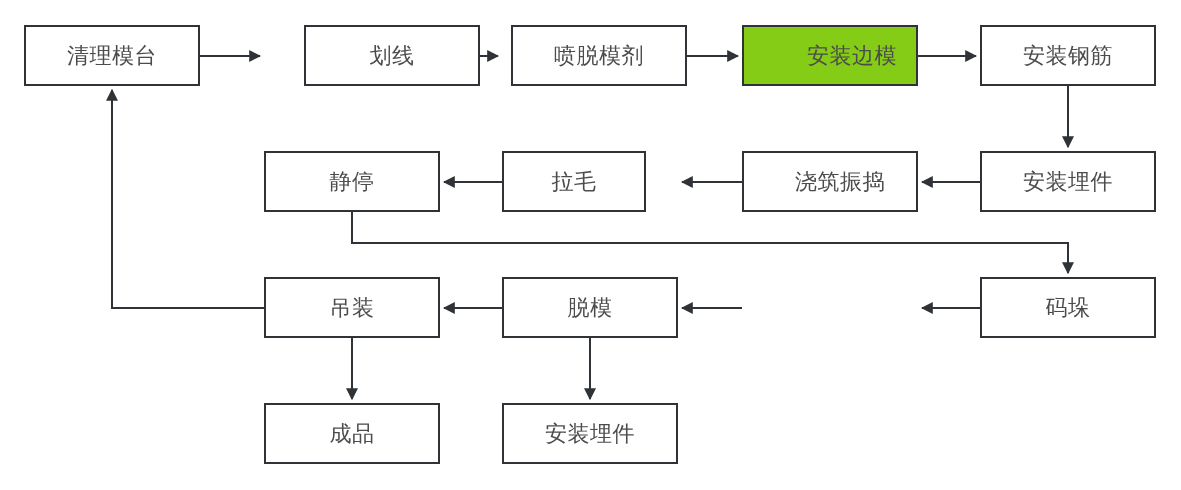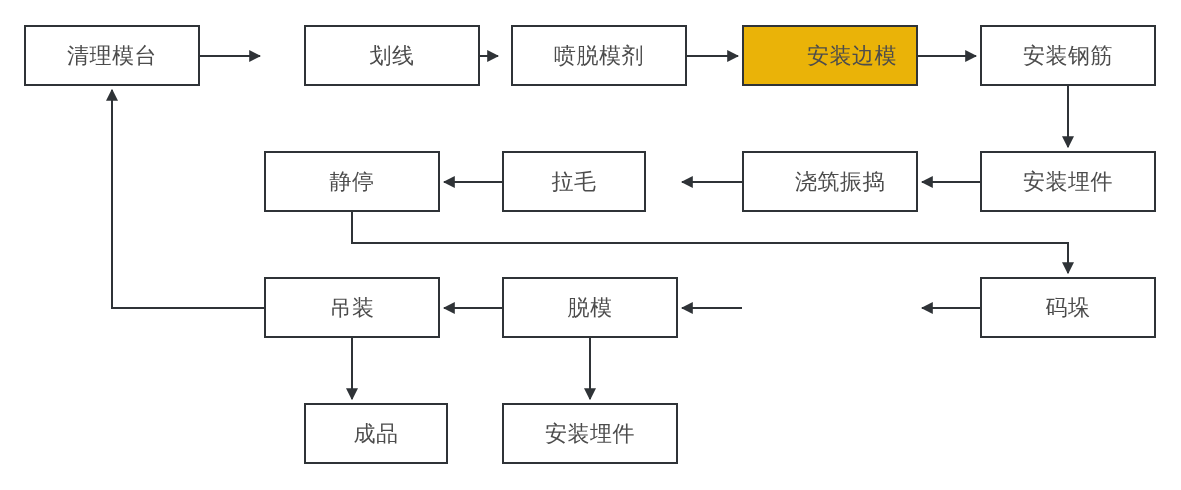--- a/index.html
+++ b/index.html
@@ -56,24 +56,24 @@
       <polyline points="980,308 922,308" fill="none" stroke="#2f3337" stroke-width="2" marker-end="url(#arrowhead)"></polyline>
       <polyline points="742,308 682,308" fill="none" stroke="#2f3337" stroke-width="2" marker-end="url(#arrowhead)"></polyline>
       <polyline points="502,308 444,308" fill="none" stroke="#2f3337" stroke-width="2" marker-end="url(#arrowhead)"></polyline>
       <polyline points="352,338 352,399" fill="none" stroke="#2f3337" stroke-width="2" marker-end="url(#arrowhead)"></polyline>
       <polyline points="590,338 590,399" fill="none" stroke="#2f3337" stroke-width="2" marker-end="url(#arrowhead)"></polyline>
       <polyline points="264,308 112,308 112,90" fill="none" stroke="#2f3337" stroke-width="2" marker-end="url(#arrowhead)"></polyline>
     </svg>
 <div class="node" style="left: 24px; top: 25px; width: 176px; height: 61px; border: 2px solid rgb(47, 51, 55); background: rgb(255, 255, 255); color: rgb(76, 76, 76);">清理模台</div>
     <div class="node" style="left: 264px; top: 25px; width: 176px; height: 61px; border: 2px solid rgb(47, 51, 55); background: rgb(255, 255, 255); color: rgb(76, 76, 76); margin-left: 40px;">划线</div>
     <div class="node" style="left: 511px; top: 25px; width: 176px; height: 61px; border: 2px solid rgb(47, 51, 55); background: rgb(255, 255, 255); color: rgb(76, 76, 76);">喷脱模剂</div>
-    <div class="node" style="left: 742px; top: 25px; width: 176px; height: 61px; border: 2px solid rgb(47, 51, 55); background: #eab308; color: rgb(76, 76, 76); padding-left: 44px;">安装边模</div>
+    <div class="node" style="left: 742px; top: 25px; width: 176px; height: 61px; border: 2px solid rgb(47, 51, 55); background: #84cc16; color: rgb(76, 76, 76); padding-left: 44px;">安装边模</div>
     <div class="node" style="left: 980px; top: 25px; width: 176px; height: 61px; border: 2px solid rgb(47, 51, 55); background: rgb(255, 255, 255); color: rgb(76, 76, 76);">安装钢筋</div>
     <div class="node" style="left: 264px; top: 151px; width: 176px; height: 61px; border: 2px solid rgb(47, 51, 55); background: rgb(255, 255, 255); color: rgb(76, 76, 76);">静停</div>
     <div class="node" style="left: 502px; top: 151px; width: 144px; height: 61px; border: 2px solid rgb(47, 51, 55); background: rgb(255, 255, 255); color: rgb(76, 76, 76);">拉毛</div>
     <div class="node" style="left: 742px; top: 151px; width: 176px; height: 61px; border: 2px solid rgb(47, 51, 55); background: rgb(255, 255, 255); color: rgb(76, 76, 76); padding-left: 20px;">浇筑振捣</div>
     <div class="node" style="left: 980px; top: 151px; width: 176px; height: 61px; border: 2px solid rgb(47, 51, 55); background: rgb(255, 255, 255); color: rgb(76, 76, 76);">安装埋件</div>
     <div class="node" style="left: 264px; top: 277px; width: 176px; height: 61px; border: 2px solid rgb(47, 51, 55); background: rgb(255, 255, 255); color: rgb(76, 76, 76);">吊装</div>
     <div class="node" style="left: 502px; top: 277px; width: 176px; height: 61px; border: 2px solid rgb(47, 51, 55); background: rgb(255, 255, 255); color: rgb(76, 76, 76);">脱模</div>
     <div class="node" style="left: 980px; top: 277px; width: 176px; height: 61px; border: 2px solid rgb(47, 51, 55); background: rgb(255, 255, 255); color: rgb(76, 76, 76);">码垛</div>
-    <div class="node" style="left: 264px; top: 403px; width: 144px; height: 61px; border: 2px solid rgb(47, 51, 55); background: rgb(255, 255, 255); color: rgb(76, 76, 76); margin-left: 40px;">成品</div>
+    <div class="node" style="left: 264px; top: 403px; width: 176px; height: 61px; border: 2px solid rgb(47, 51, 55); background: rgb(255, 255, 255); color: rgb(76, 76, 76);">成品</div>
     <div class="node" style="left: 502px; top: 403px; width: 176px; height: 61px; border: 2px solid rgb(47, 51, 55); background: rgb(255, 255, 255); color: rgb(76, 76, 76);">安装埋件</div>
   </div>
 
 </body></html>

